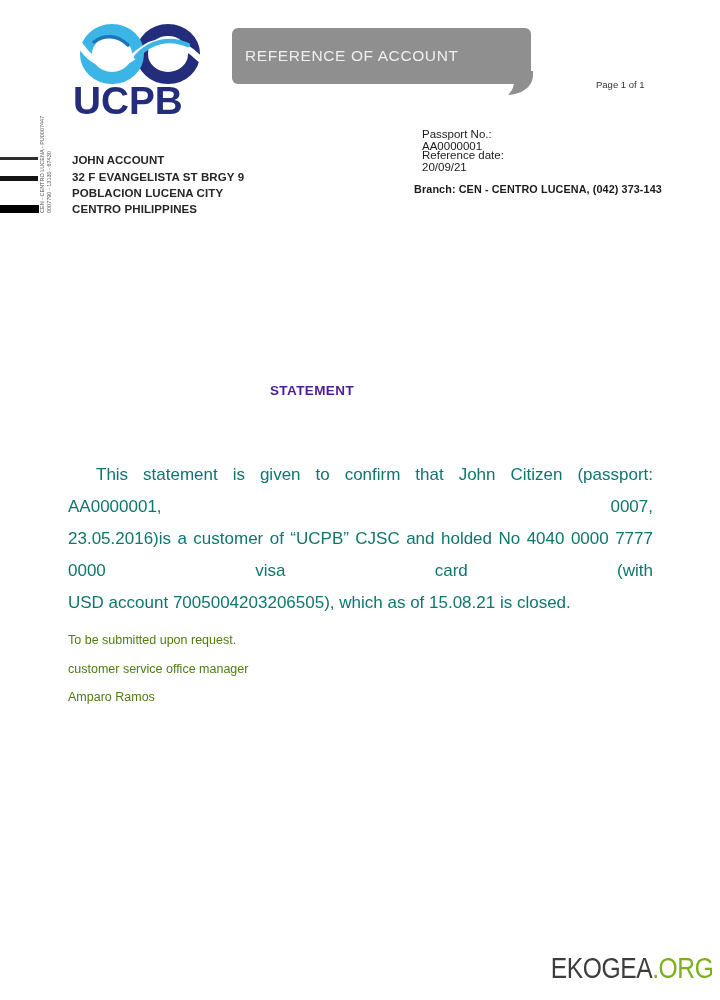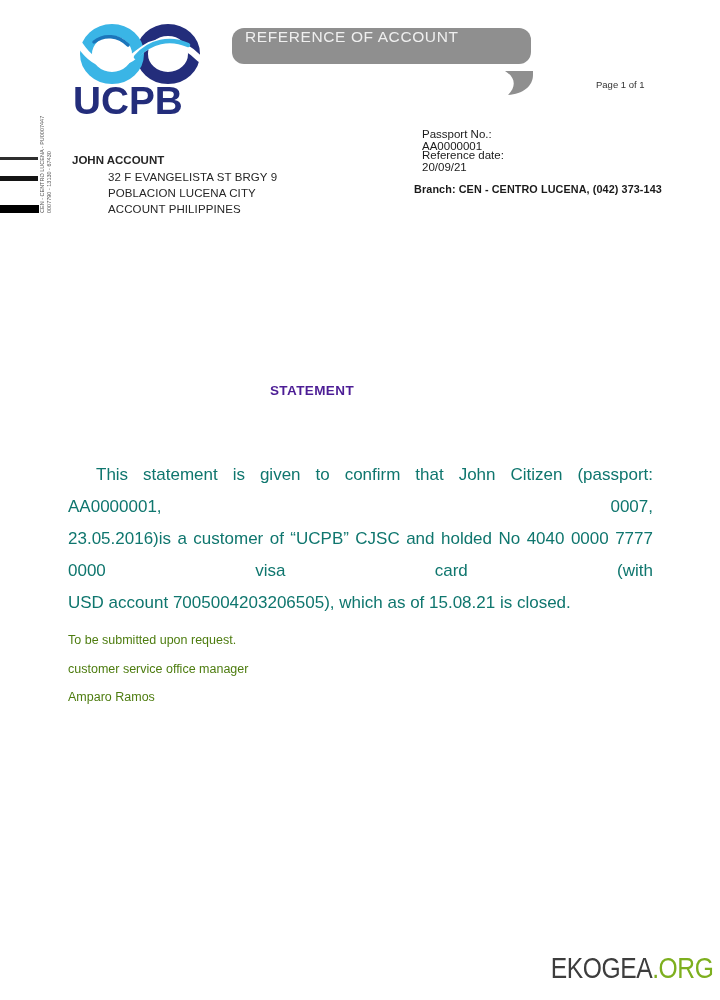--- a/index.html
+++ b/index.html
@@ -16,23 +16,23 @@
   
   .logo-svg { position: absolute; left: 78px; top: 24px; }
   .logo-wordmark {
     position: absolute; left: 73px; top: 80px;
     font-size: 38px; font-weight: 800; color: #232d7b;
     letter-spacing: 0px; transform: scaleX(1.02); transform-origin: left;
   }
 
   
   .banner {
-    position: absolute; left: 232px; top: 28px; width: 299px; height: 36px;
-    background: #8f8f8f; border-radius: 12px;
-    display: flex; padding-left: 13px; box-sizing: border-box;
+    position: absolute; left: 232px; top: 28px; width: 299px; height: 56px;
+    background: #8f8f8f; border-radius: 6px;
+    display: flex; align-items: center; padding-left: 13px; box-sizing: border-box;
   }
   .banner span {
     color: #efefef; font-size: 15.5px; letter-spacing: 0.6px; font-weight: 400;
   }
   .banner-tail { position: absolute; left: 503px; top: 71px; }
 
   .page-indicator {
     position: absolute; left: 596px; top: 79px;
     font-size: 9.5px; color: #333333;
   }
@@ -45,21 +45,21 @@
     color: #555555; white-space: nowrap; width: 120px;
   }
   .reg-bar { position: absolute; left: 0; background: #000000; }
   .reg-bar.b1 { top: 157px; width: 38px; height: 2.5px; background: #2e2e2e; }
   .reg-bar.b2 { top: 176px; width: 38px; height: 5px; background: #141414; }
   .reg-bar.b3 { top: 205px; width: 39px; height: 8px; background: #000000; }
 
   
   .recipient { position: absolute; left: 72px; top: 152px; font-size: 11.5px; line-height: 16px; color: #262626; }
   .recipient .name { font-weight: 700; margin-bottom: 1px; }
-  .recipient .addr { font-weight: 400; letter-spacing: 0.1px; margin-left: 36px; }
+  .recipient .addr { font-weight: 700; letter-spacing: 0.1px; }
 
   
   .ref-rows { position: absolute; left: 422px; top: 128px; font-size: 11.5px; color: #1a1a1a; }
   .ref-row { display: flex; height: 21px; align-items: flex-start; flex-direction: column; }
   .ref-row .lbl { width: 91px; }
   .ref-row .val { }
 
   
   .branch-block {
     position: absolute; right: 17px; top: 180px; width: 330px;
@@ -126,21 +126,21 @@
   </div>
 
   <div class="reg-bar b1"></div>
   <div class="reg-bar b2"></div>
   <div class="reg-bar b3"></div>
 
   <div class="recipient">
     <div class="name">JOHN ACCOUNT</div>
     <div class="addr">32 F EVANGELISTA ST BRGY 9</div>
     <div class="addr">POBLACION LUCENA CITY</div>
-    <div class="addr">ACCOUNT PHILIPPINES</div>
+    <div class="addr">CENTRO PHILIPPINES</div>
   </div>
 
   <div class="ref-rows">
     <div class="ref-row">
       <span class="lbl">Passport No.:</span>
       <span class="val">AA0000001</span>
     </div>
     <div class="ref-row">
       <span class="lbl">Reference date:</span>
       <span class="val">20/09/21</span>

